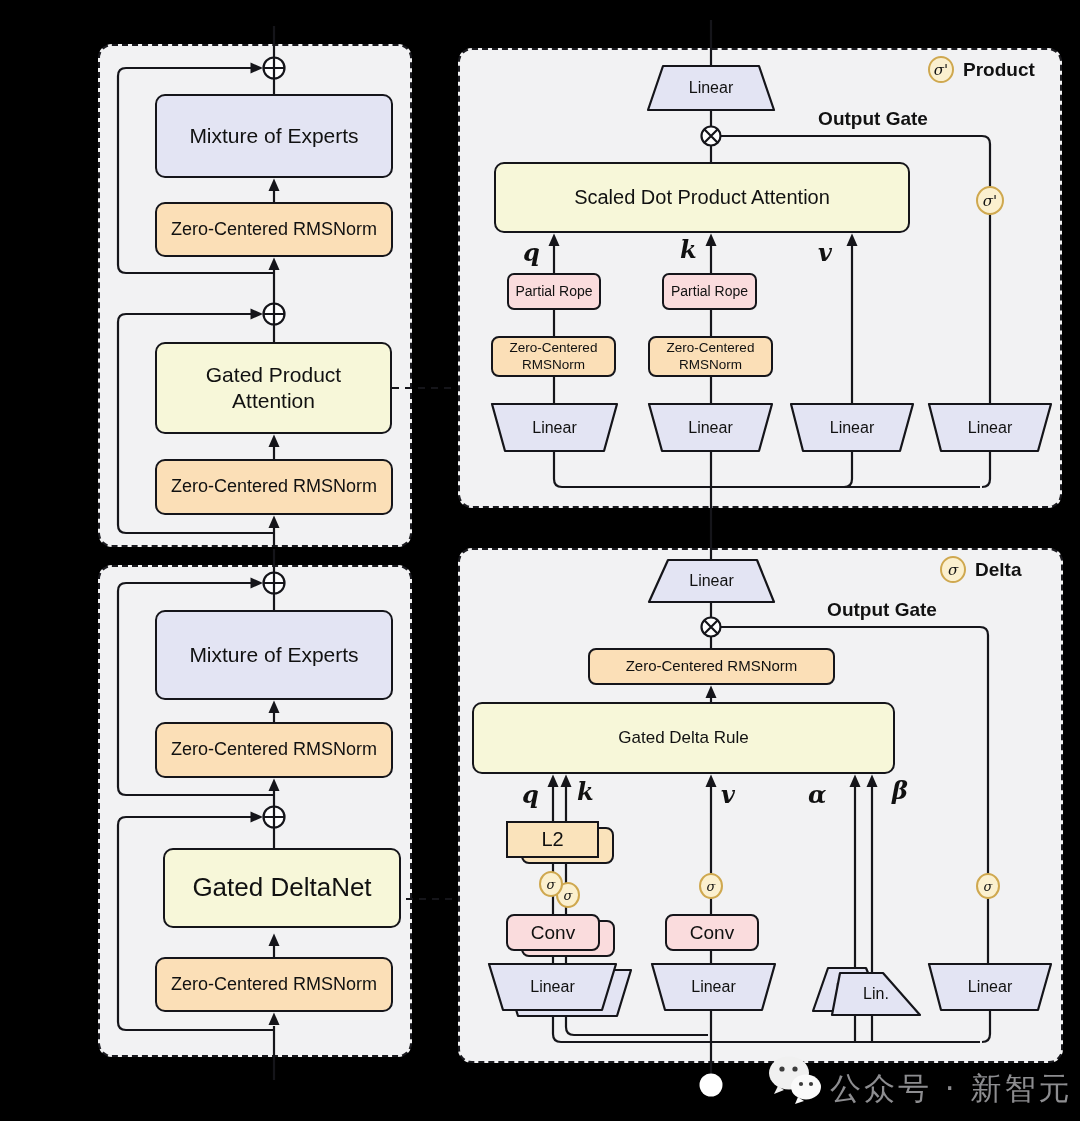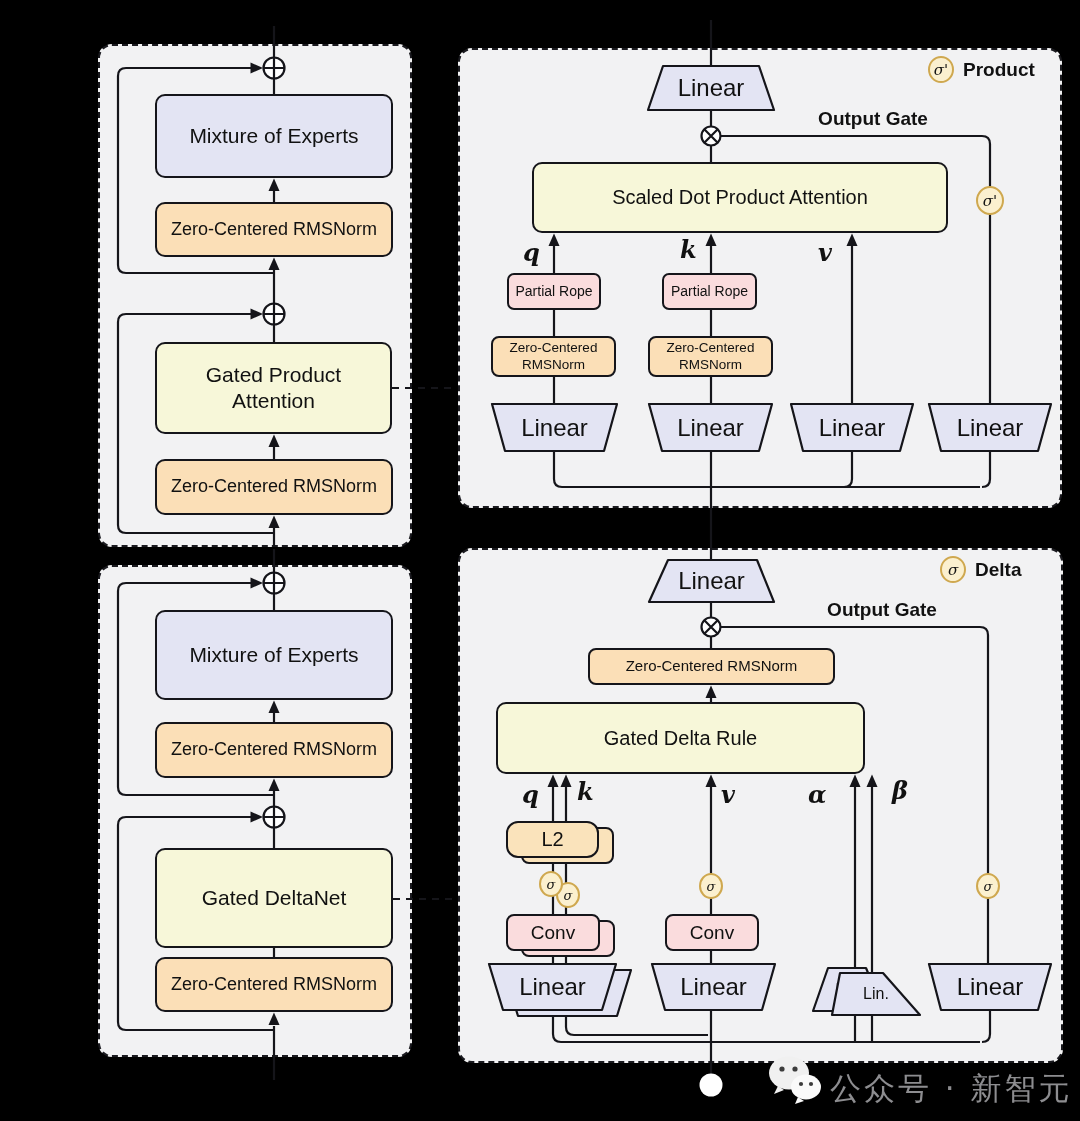--- a/index.html
+++ b/index.html
@@ -14,21 +14,21 @@
          border-radius:14px;box-sizing:border-box;z-index:0}
   #wires{position:absolute;left:0;top:0;z-index:1}
   .box{position:absolute;box-sizing:border-box;border:2.2px solid var(--line);
        border-radius:10px;display:flex;align-items:center;justify-content:center;
        text-align:center;z-index:2;line-height:1.22}
   .lav{background:var(--lavender)} .org{background:var(--orange)}
   .yel{background:var(--yellow)}  .pnk{background:var(--pink)} .tanb{background:var(--tan)}
   .trap{position:absolute;z-index:2}
   .trap svg{position:absolute;left:0;top:0;overflow:visible}
   .trap .tl{position:absolute;left:0;top:0;width:100%;height:100%;display:flex;
-            align-items:center;justify-content:center;font-size:24px}
+            align-items:center;justify-content:center;font-size:16px}
   .trap polygon{fill:var(--lavender);stroke:var(--line);stroke-width:2.2;stroke-linejoin:round}
   .sigma{position:absolute;box-sizing:border-box;width:26px;height:27px;border-radius:50%;
          background:var(--sigma_fill);border:2.3px solid var(--sigma_border);z-index:3;
          display:flex;align-items:center;justify-content:center;
          font-family:"DejaVu Serif",serif;font-style:italic;font-size:15px;color:#111}
   .mathlbl{position:absolute;z-index:2;font-family:"DejaVu Serif",serif;font-style:italic;
            font-weight:600;font-size:24px}
   .caption{position:absolute;z-index:2;font-weight:700;font-size:19px}
   .legend-lbl{position:absolute;z-index:2;font-weight:600;font-size:19px}
   .wm-text{position:absolute;z-index:5;color:var(--watermark);font-size:31px;
@@ -170,31 +170,31 @@
   </g>
 </svg>
 
 <div class="box lav" style="left:155px;top:94px;width:238px;height:84px;font-size:21px">Mixture of Experts</div>
 <div class="box org" style="left:155px;top:202px;width:238px;height:55px;font-size:18px">Zero-Centered RMSNorm</div>
 <div class="box yel" style="left:155px;top:342px;width:237px;height:92px;font-size:21px;padding:0 32px">Gated Product Attention</div>
 <div class="box org" style="left:155px;top:459px;width:238px;height:56px;font-size:18px">Zero-Centered RMSNorm</div>
 
 <div class="box lav" style="left:155px;top:610px;width:238px;height:90px;font-size:21px">Mixture of Experts</div>
 <div class="box org" style="left:155px;top:722px;width:238px;height:56px;font-size:18px">Zero-Centered RMSNorm</div>
-<div class="box yel" style="left:155px;top:848px;width:238px;height:100px;font-size:21px">Gated DeltaNet</div>
+<div class="box yel" style="left:163px;top:848px;width:238px;height:80px;font-size:26px">Gated DeltaNet</div>
 <div class="box org" style="left:155px;top:957px;width:238px;height:55px;font-size:18px">Zero-Centered RMSNorm</div>
 
 <div class="trap" style="left:647px;top:65px;width:128px;height:46px">
   <svg width="128" height="46">
       <polygon points="16,1 112,1 127,45 1,45"></polygon>
     </svg>
   <div class="tl">Linear</div>
 </div>
 <div class="caption" style="left:800px;top:108px;width:146px;text-align:center">Output Gate</div>
-<div class="box yel" style="left:532px;top:162px;width:416px;height:71px;font-size:20px">Scaled Dot Product Attention</div>
+<div class="box yel" style="left:494px;top:162px;width:416px;height:71px;font-size:20px">Scaled Dot Product Attention</div>
 
 <div class="mathlbl" style="left:523px;top:238px">q</div>
 <div class="mathlbl" style="left:680px;top:235px">k</div>
 <div class="mathlbl" style="left:818px;top:238px">v</div>
 
 <div class="box pnk" style="left:507px;top:273px;width:94px;height:37px;font-size:14px;border-radius:7px">Partial Rope</div>
 <div class="box pnk" style="left:662px;top:273px;width:95px;height:37px;font-size:14px;border-radius:7px">Partial Rope</div>
 <div class="box org" style="left:491px;top:336px;width:125px;height:41px;font-size:13.5px;border-radius:8px;padding:0 8px">Zero-Centered RMSNorm</div>
 <div class="box org" style="left:648px;top:336px;width:125px;height:41px;font-size:13.5px;border-radius:8px;padding:0 8px">Zero-Centered RMSNorm</div>
 
@@ -228,30 +228,30 @@
 <div class="legend-lbl" style="left:963px;top:59px">Product</div>
 
 <div class="trap" style="left:648px;top:559px;width:127px;height:44px">
   <svg width="127" height="44">
       <polygon points="20,1 109,1 126,43 1,43"></polygon>
     </svg>
   <div class="tl">Linear</div>
 </div>
 <div class="caption" style="left:809px;top:599px;width:146px;text-align:center">Output Gate</div>
 <div class="box org" style="left:588px;top:648px;width:247px;height:37px;font-size:15px;border-radius:8px">Zero-Centered RMSNorm</div>
-<div class="box yel" style="left:496px;top:702px;width:369px;height:72px;font-size:20px">Gated Delta Rule</div>
+<div class="box yel" style="left:472px;top:702px;width:423px;height:72px;font-size:17px">Gated Delta Rule</div>
 
 <div class="mathlbl" style="left:522px;top:780px">q</div>
 <div class="mathlbl" style="left:577px;top:777px">k</div>
 <div class="mathlbl" style="left:721px;top:780px">v</div>
 <div class="mathlbl" style="left:808px;top:780px">α</div>
 <div class="mathlbl" style="left:892px;top:776px">β</div>
 
 <div class="box tanb" style="left:521px;top:827px;width:93px;height:37px;border-radius:8px"></div>
-<div class="box tanb" style="left:506px;top:821px;width:93px;height:37px;font-size:20px;border-radius:12px">L2</div>
+<div class="box tanb" style="left:506px;top:821px;width:93px;height:37px;font-size:20px;border-radius:0">L2</div>
 
 <div class="box pnk" style="left:521px;top:920px;width:94px;height:37px;border-radius:8px"></div>
 <div class="box pnk" style="left:506px;top:914px;width:94px;height:37px;font-size:19px;border-radius:8px">Conv</div>
 
 <div class="trap" style="left:503px;top:969px;width:129px;height:48px">
   <svg width="129" height="48">
       <polygon points="1,1 128,1 114,47 15,47"></polygon>
     </svg>
 </div>
 <div class="trap" style="left:488px;top:963px;width:129px;height:48px">

